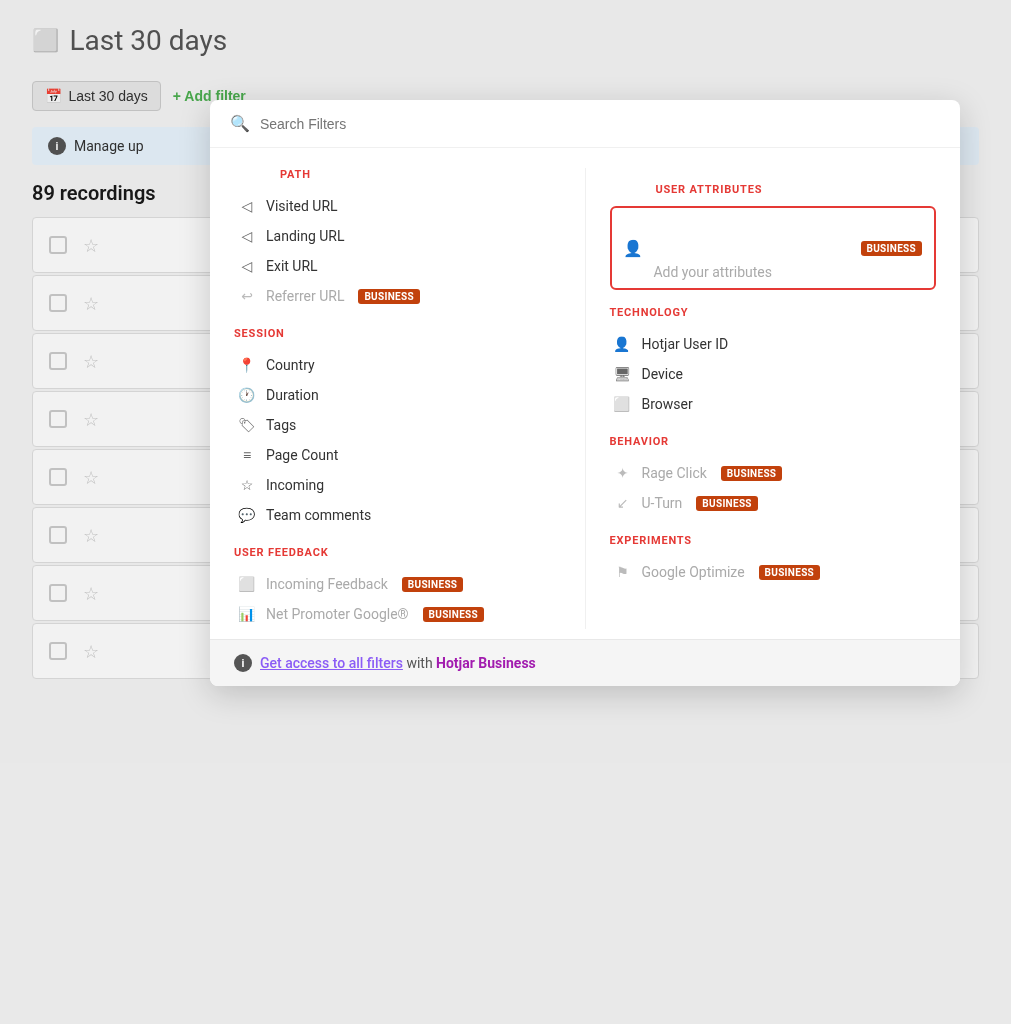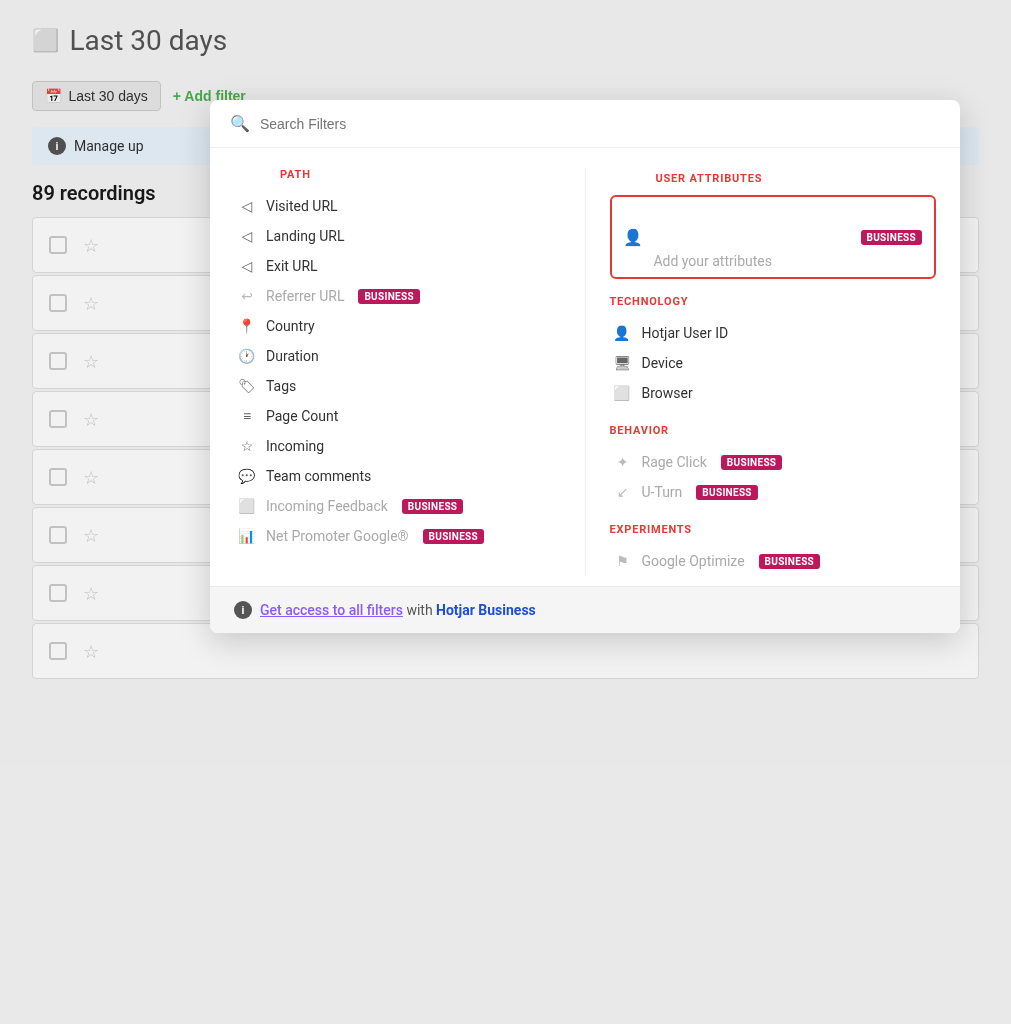--- a/index.html
+++ b/index.html
@@ -202,21 +202,21 @@
       font-size: 14px;
       color: #666;
     }
 
     .filter-item.disabled .icon {
       color: #bbb;
     }
 
     .business-badge {
       display: inline-block;
-      background: #be185d;
+      background: #c2410c;
       color: white;
       font-size: 10px;
       font-weight: 700;
       padding: 2px 6px;
       border-radius: 3px;
       letter-spacing: 0.3px;
       margin-left: 4px;
     }
 
     
@@ -256,21 +256,21 @@
     }
 
     .dropdown-footer a {
       color: #8b5cf6;
       text-decoration: underline;
       font-weight: 500;
     }
 
     .dropdown-footer strong {
       font-weight: 700;
-      color: #1d4ed8;
+      color: #a21caf;
     }
 
     .info-icon {
       width: 18px;
       height: 18px;
       background: #555;
       color: white;
       border-radius: 50%;
       display: flex;
       align-items: center;
@@ -373,20 +373,21 @@
       <div class="filter-item">
         <span class="icon">◁</span>
         <span>Exit URL</span>
       </div>
       <div class="filter-item disabled">
         <span class="icon">↩</span>
         <span>Referrer URL</span>
         <span class="business-badge">BUSINESS</span>
       </div>
 
+      <div class="section-title">SESSION</div>
 
       <div class="filter-item">
         <span class="icon">📍</span>
         <span>Country</span>
       </div>
       <div class="filter-item">
         <span class="icon">🕐</span>
         <span>Duration</span>
       </div>
       <div class="filter-item">
@@ -399,37 +400,38 @@
       </div>
       <div class="filter-item">
         <span class="icon">☆</span>
         <span>Incoming</span>
       </div>
       <div class="filter-item">
         <span class="icon">💬</span>
         <span>Team comments</span>
       </div>
 
+      <div class="section-title">USER FEEDBACK</div>
 
       <div class="filter-item disabled">
         <span class="icon">⬜</span>
         <span>Incoming Feedback</span>
         <span class="business-badge">BUSINESS</span>
       </div>
       <div class="filter-item disabled">
         <span class="icon">📊</span>
         <span>Net Promoter Google®</span>
         <span class="business-badge">BUSINESS</span>
       </div>
 
     </div>
 
     <div class="col-right">
 
-      <div class="section-title" style="margin-top:4px;">USER ATTRIBUTES</div>
+      <div class="section-title" style="margin-top:15px;">USER ATTRIBUTES</div>
 
       <div class="user-attr-box">
         <span class="attr-icon">👤</span>
         <span class="attr-text">Add your attributes</span>
         <span class="business-badge">BUSINESS</span>
       </div>
 
       <div class="section-title">TECHNOLOGY</div>
 
       <div class="filter-item">

